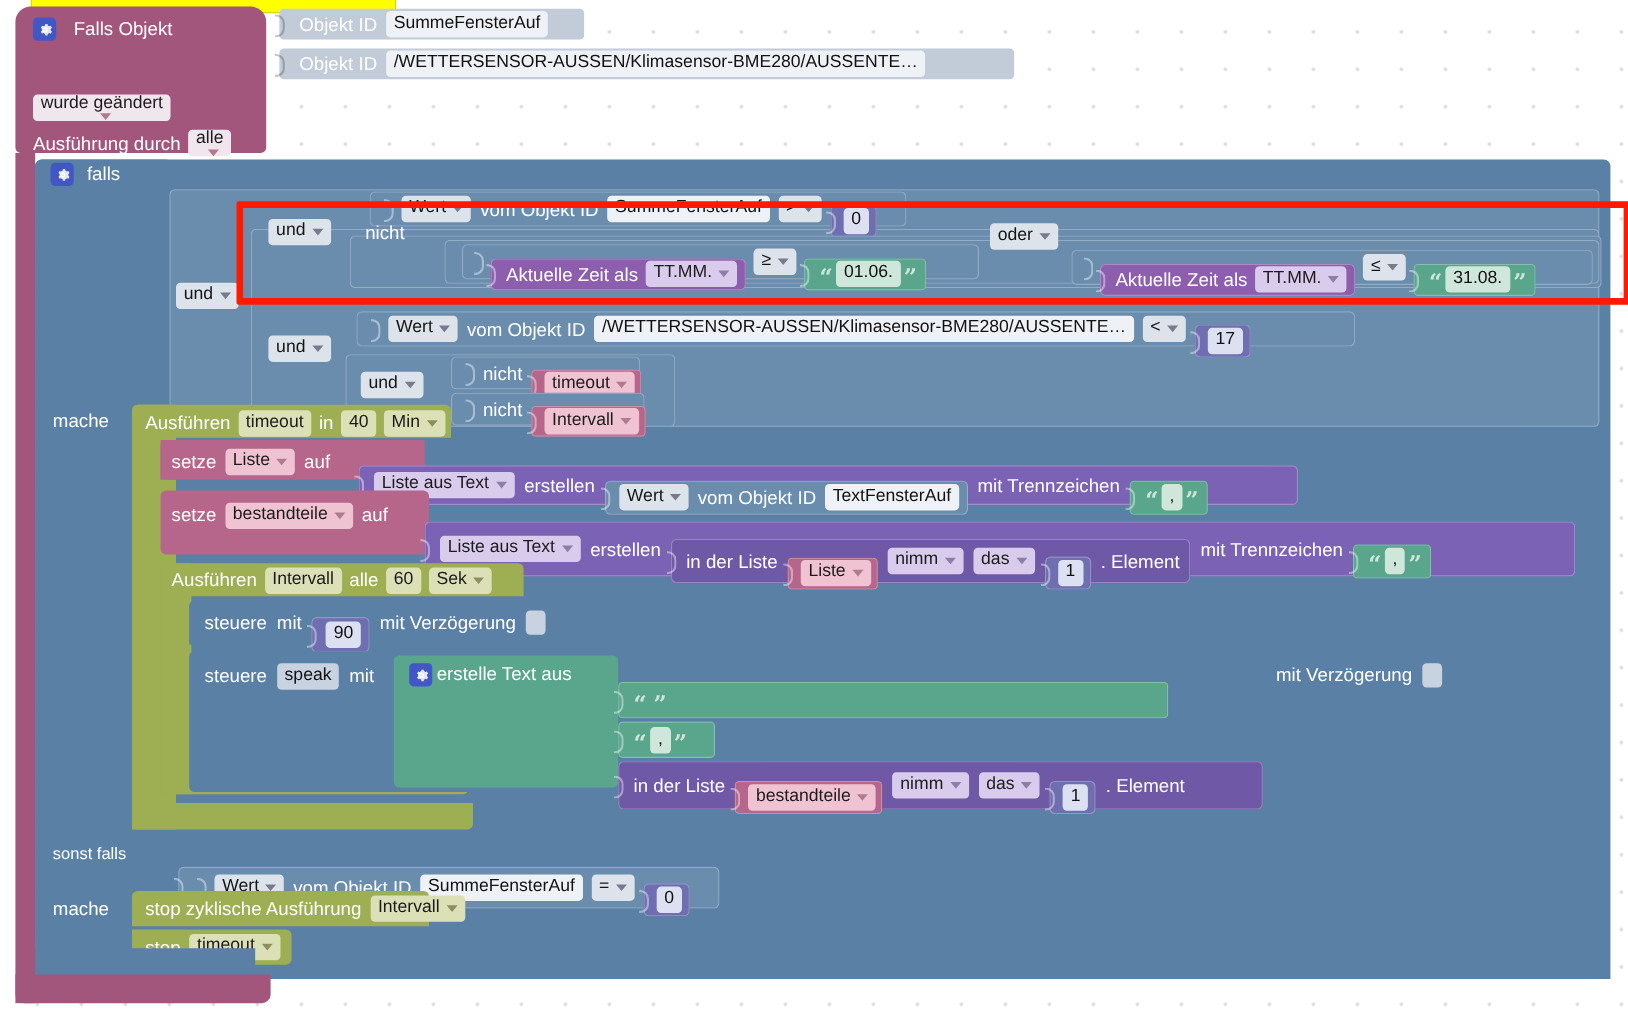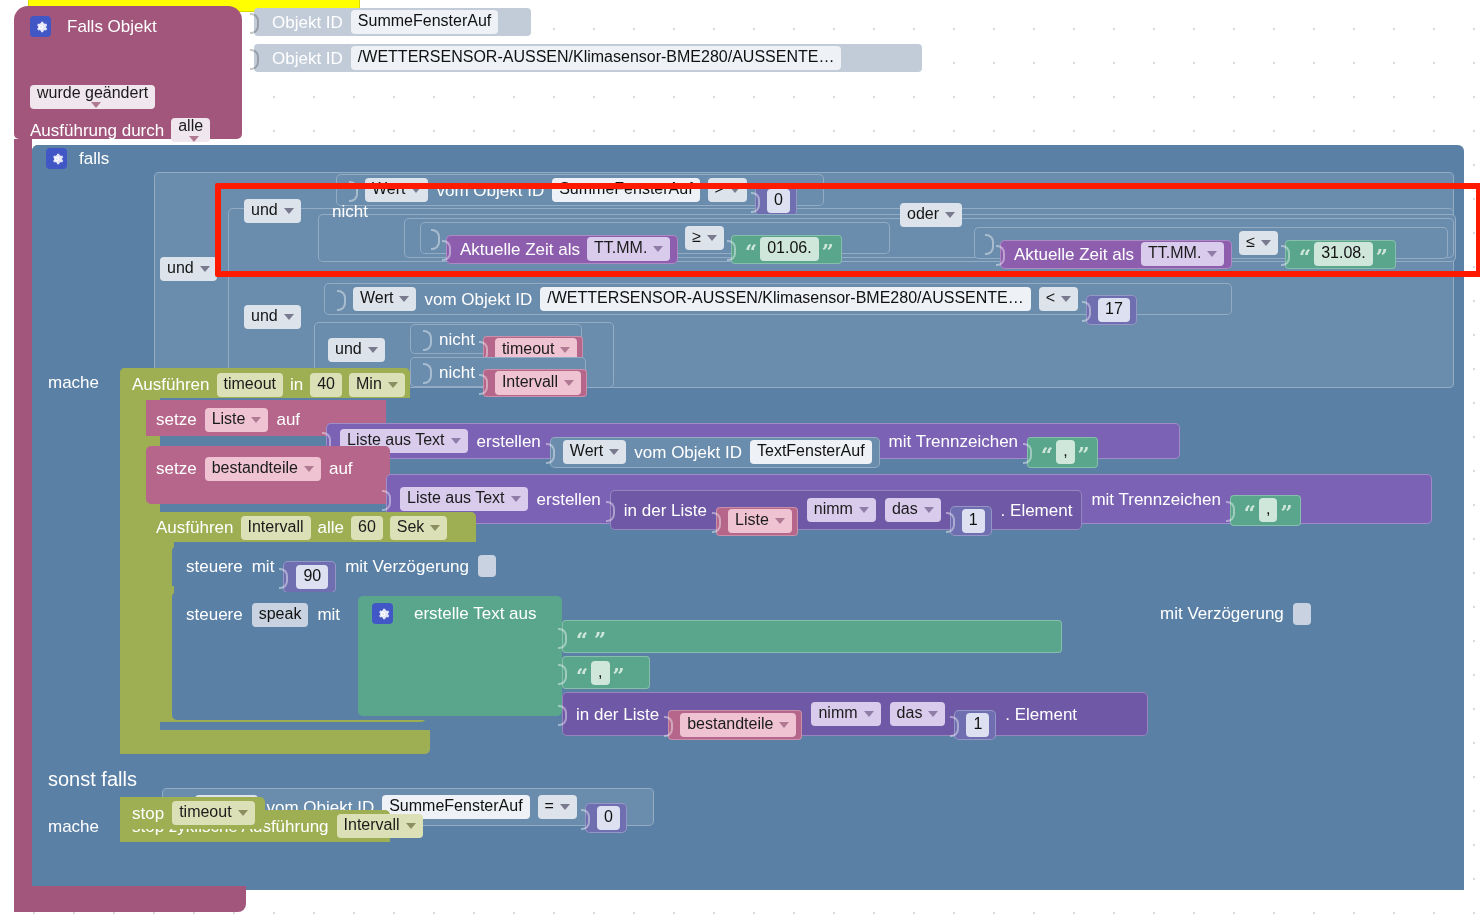--- a/index.html
+++ b/index.html
@@ -488,21 +488,21 @@
   <div class="abs c-logic" style="left:172px;top:592px;width:1156px;height:128px;border-radius:5px;"></div>
   <div class="abs" style="left:186px;top:603px;display:flex;align-items:center;gap:9px;">
     <span class="lbl" style="padding:0;">steuere</span>
     <span class="fld dark">
         <span>speak</span>
       </span>
     <span class="lbl" style="padding:0;">mit</span>
   </div>
 
   <div class="abs c-text" style="left:358px;top:596px;width:204px;height:120px;border-radius:5px;"></div>
-  <div class="abs" style="left:372px;top:603px;display:flex;align-items:center;gap:21px;">
+  <div class="abs" style="left:372px;top:603px;display:flex;gap:4px;">
     <span class="gear">
       <svg width="14" height="14" viewBox="0 0 24 24" fill="#fff">
         <path d="M12 8a4 4 0 1 0 0 8 4 4 0 0 0 0-8zm0 6a2 2 0 1 1 0-4 2 2 0 0 1 0 4z"></path>
         <path d="M21 12c0-.5-.05-1-.14-1.46l1.84-1.4-1.9-3.28-2.2.85a7.6 7.6 0 0 0-2.5-1.45L15.8 3h-3.6l-.3 2.26a7.6 7.6 0 0 0-2.5 1.45l-2.2-.85-1.9 3.28 1.84 1.4a7.8 7.8 0 0 0 0 2.92l-1.84 1.4 1.9 3.28 2.2-.85c.74.63 1.58 1.12 2.5 1.45l.3 2.26h3.6l.3-2.26a7.6 7.6 0 0 0 2.5-1.45l2.2.85 1.9-3.28-1.84-1.4c.09-.46.14-.96.14-1.46z" opacity=".85"></path>
       </svg>
     </span>
     <span class="lbl" style="padding:0;">erstelle Text aus</span>
   </div>
 
   <div class="blk c-text stroke" style="left:562px;top:598px;height:33px;width:500px;padding-left:11px;border-radius:4px;">
@@ -545,21 +545,21 @@
         </span>
     </span>
     <span class="lbl" style="padding:0;">.  Element</span>
   </div>
 
   <div class="abs" style="left:1160px;top:603px;display:flex;align-items:center;gap:9px;">
     <span class="lbl" style="padding:0;">mit Verzögerung</span>
     <span class="fld dark" style="width:18px;padding:0;height:22px;"></span>
   </div>
 
-  <div class="abs" style="left:48px;top:768px;color:#fff;font-size:20px;">sonst falls</div>
+  <div class="abs" style="left:48px;top:768px;color:#fff;font-size:15px;">sonst falls</div>
 
   <div class="blk c-logic-li stroke" style="left:162px;top:766px;height:38px;width:492px;padding-left:16px;gap:8px;border-radius:5px;">
     <span class="conn" style="position:absolute;left:-5px;"></span>
     <span class="conn"></span>
     <span class="fld grey">
       <span>Wert</span>
         <i class="caret"></i>
     </span>
     <span class="lbl" style="padding:0;">vom Objekt ID</span>
     <span class="fld white">
@@ -580,21 +580,21 @@
   <div class="abs" style="left:48px;top:817px;color:#fff;font-size:17px;">mache</div>
 
   <div class="blk c-loop" style="left:120px;top:810px;height:32px;width:270px;padding-left:12px;gap:8px;border-radius:5px 5px 0 0;">
     <span class="lbl" style="padding:0;">stop zyklische Ausführung</span>
     <span class="fld olive">
       <span>Intervall</span>
         <i class="caret ol"></i>
     </span>
   </div>
 
-  <div class="blk c-loop" style="left:120px;top:797px;height:32px;width:145px;padding-left:12px;gap:8px;border-radius:0 5px 5px 5px;">
+  <div class="blk c-loop" style="left:120px;top:845px;height:32px;width:145px;padding-left:12px;gap:8px;border-radius:0 5px 5px 5px;">
     <span class="lbl" style="padding:0;">stop</span>
     <span class="fld olive">
       <span>timeout</span>
         <i class="caret ol"></i>
     </span>
   </div>
 
   <div class="abs c-logic" style="left:32px;top:862px;width:200px;height:28px;border-radius:0 0 6px 6px;"></div>
   <div class="abs c-event" style="left:14px;top:886px;width:232px;height:26px;border-radius:0 0 8px 8px;"></div>
   <div class="abs c-event" style="left:14px;top:139px;width:18px;height:773px;"></div>

